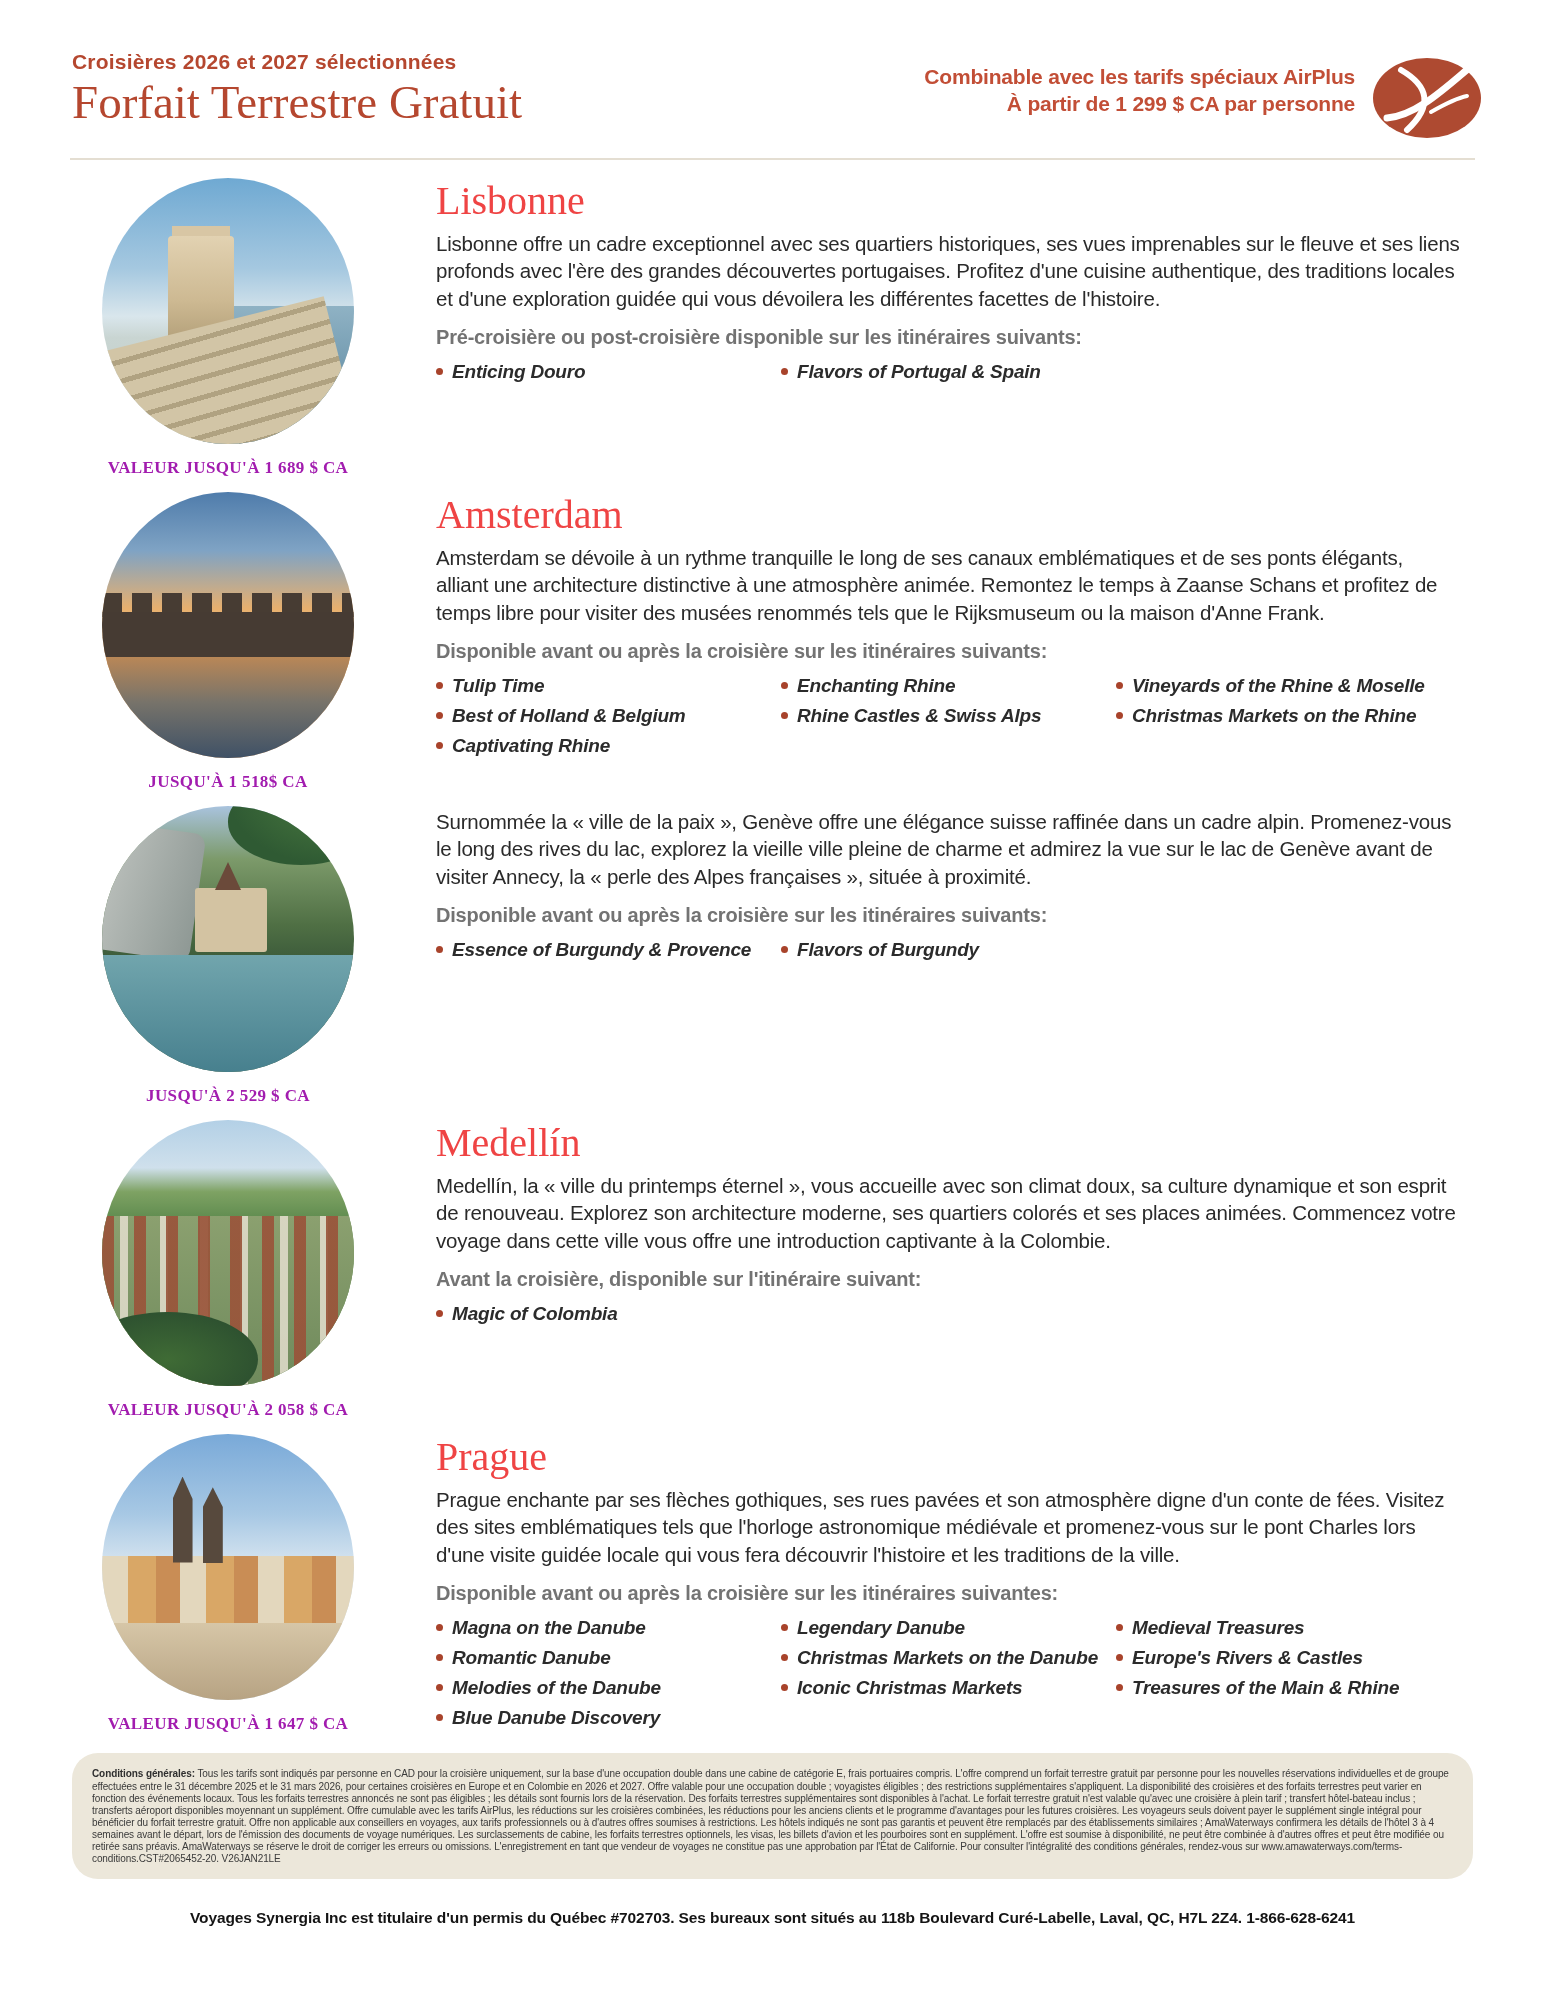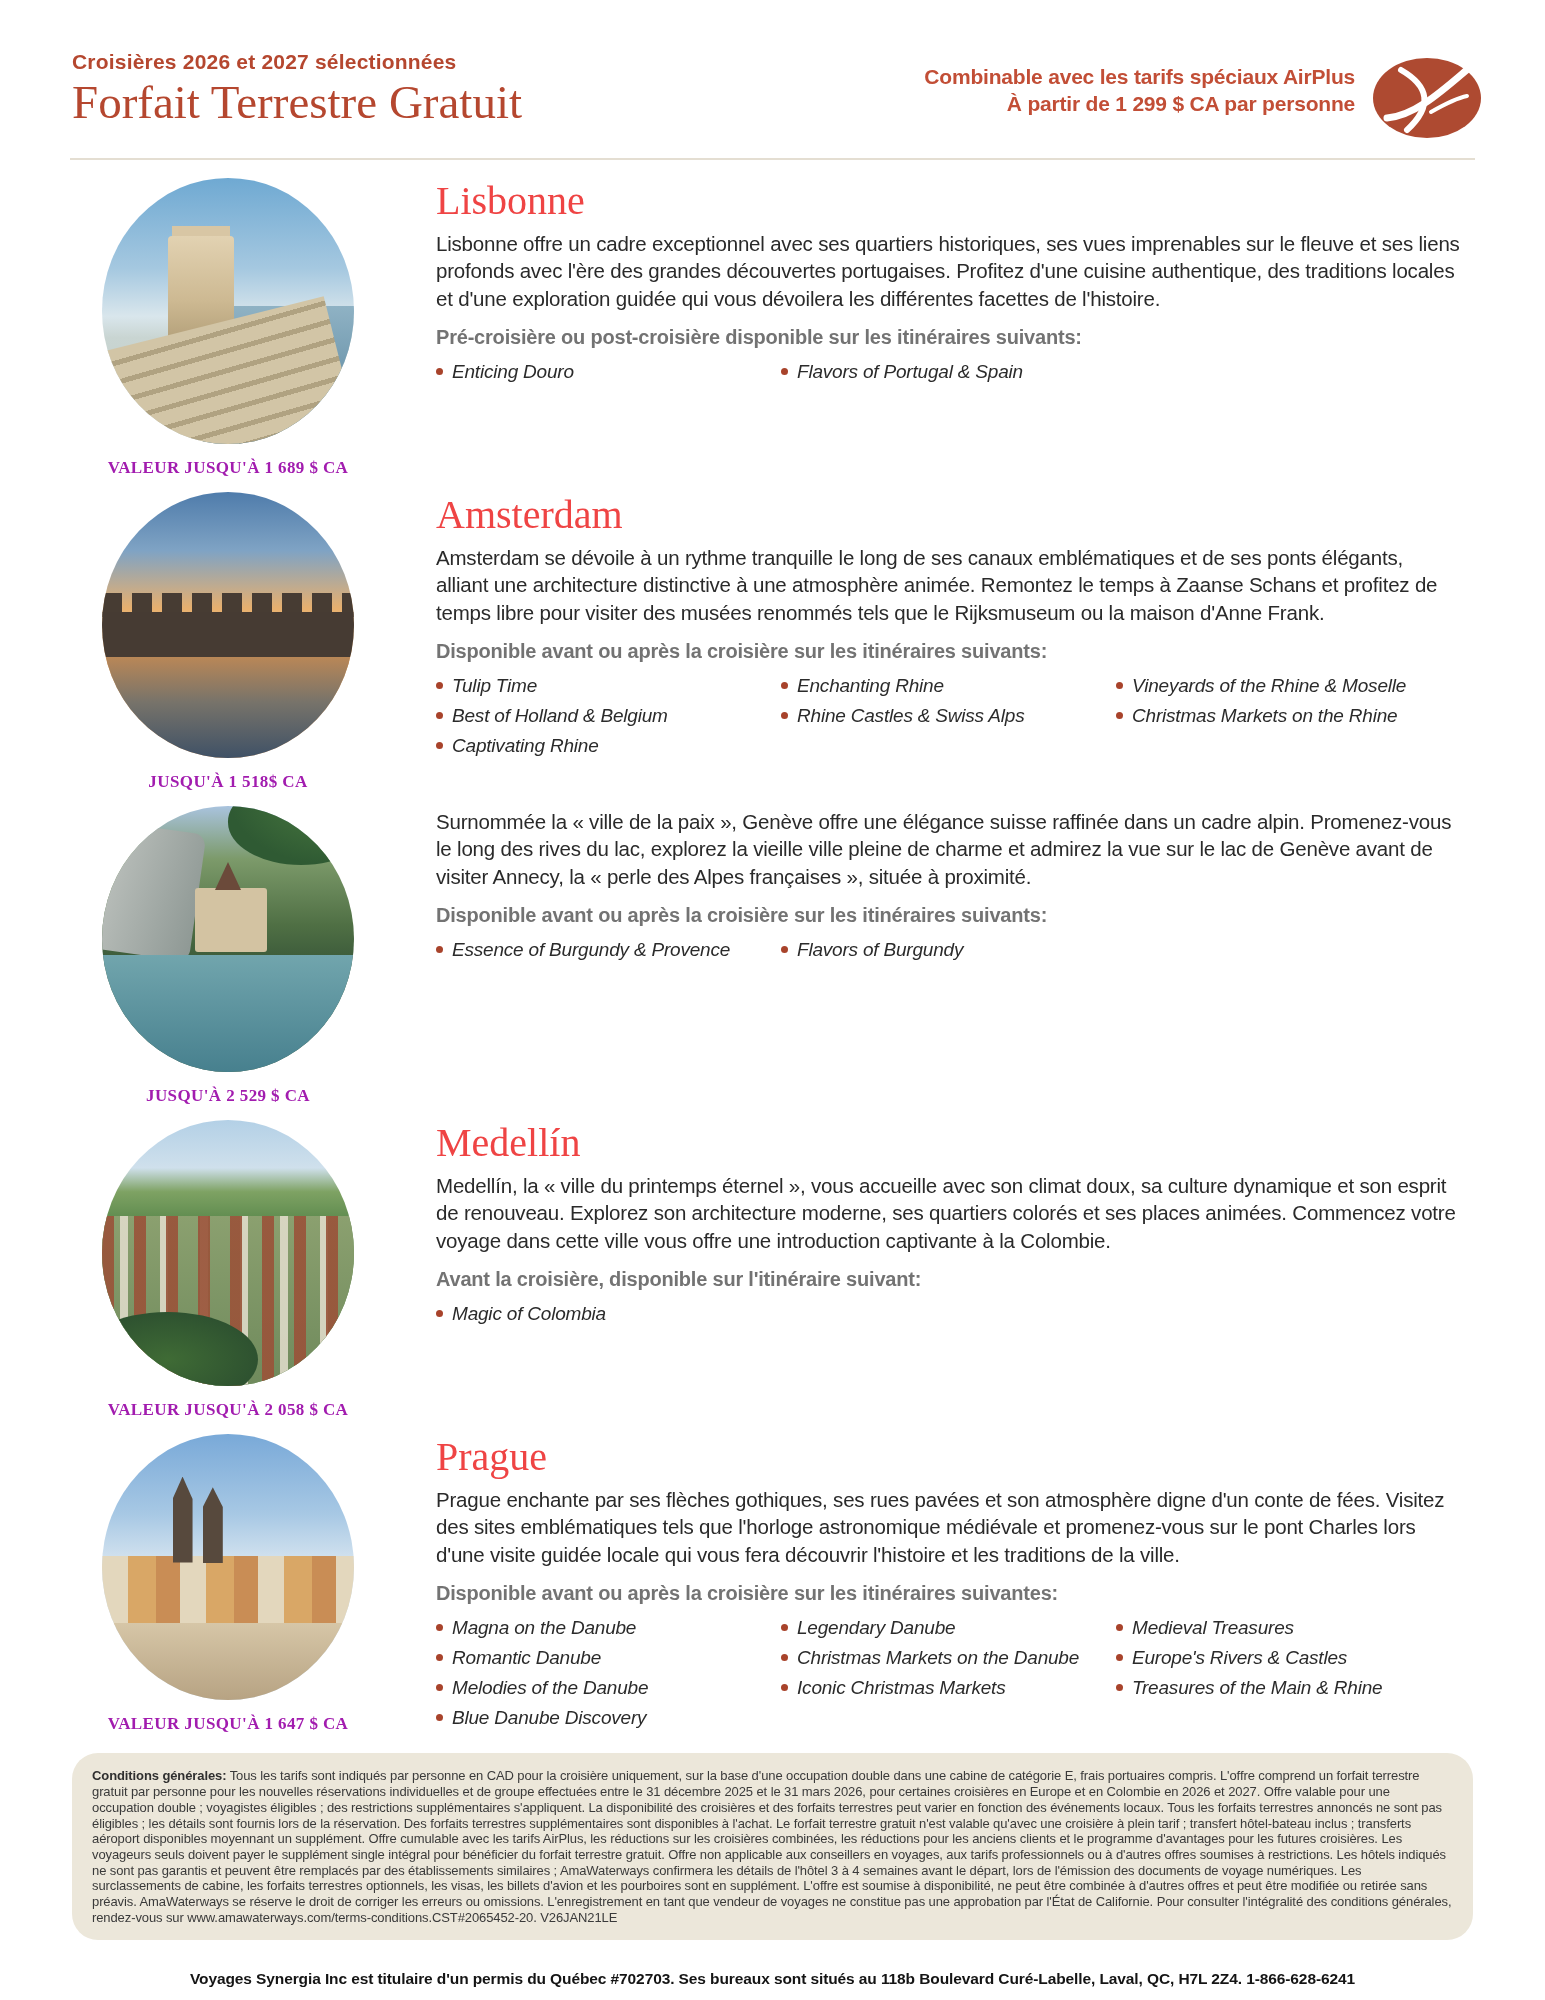--- a/index.html
+++ b/index.html
@@ -23,21 +23,21 @@
   .left { width:300px; flex:0 0 auto; display:flex; flex-direction:column; align-items:center; padding-top:6px; }
   .right { flex:1; padding-left:58px; padding-top:8px; }
   .city { font-family:"Liberation Serif", serif; font-weight:400; font-size:40px;
     color:#ef4444; margin:0 0 8px 0; line-height:1.05; }
   .body { font-size:20.5px; line-height:1.34; margin:0 0 14px 0; color:#2a2a2a; letter-spacing:-0.2px; }
   .lead { font-size:20px; font-weight:bold; margin:0 0 12px 0; color:#737373; letter-spacing:-0.2px; }
   .bullets { display:flex; }
   .bcol { list-style:none; margin:0; padding:0; }
   .bcol:nth-child(1) { width:345px; }
   .bcol:nth-child(2) { width:335px; }
-  .bi { display:flex; align-items:baseline; margin:0 0 8px 0; }
+  .bi { display:flex; align-items:baseline; margin:0 0 8px 0;font-weight:bold; }
   .dot { width:7px; height:7px; border-radius:50%; background:#a8432b; flex:0 0 auto;
     margin-right:9px; position:relative; top:-3px; }
   .bt { font-style:italic; font-size:19px; color:#2b2b2b; letter-spacing:-0.2px; }
   .caption { margin-top:14px; font-family:"Liberation Serif", serif; font-weight:bold;
     font-size:17px; color:#a21caf; letter-spacing:.4px; text-align:left; white-space:nowrap; }
   
   .photo { width:252px; height:266px; border-radius:50%; overflow:hidden; position:relative; flex:0 0 auto; }
   .photo > div { position:absolute; }
   
   .p1-sky { inset:0; background:linear-gradient(180deg,#6fa9d2 0%,#a5c8e0 34%,#d9e6ec 52%,#c9d5d2 60%,#bcc9c4 100%); }
@@ -73,21 +73,21 @@
   .p5-sky { inset:0; background:linear-gradient(180deg,#79a9d8 0%,#a7c8e4 30%,#cfe0ee 46%); }
   .p5-buildings { left:0; right:0; top:46%; height:26%;
     background:repeating-linear-gradient(90deg,#e3d7bd 0 26px,#d9a766 26px 54px,#c98d55 54px 78px); }
   .p5-spire1 { left:28%; top:16%; width:20px; height:86px; background:#57493d;
     clip-path:polygon(50% 0,100% 26%,100% 100%,0 100%,0 26%); }
   .p5-spire2 { left:40%; top:20%; width:20px; height:76px; background:#57493d;
     clip-path:polygon(50% 0,100% 26%,100% 100%,0 100%,0 26%); }
   .p5-square { left:0; right:0; bottom:0; height:29%; background:linear-gradient(180deg,#d6c6a7,#b7a383); }
   
   .conditions { margin:16px 72px 0 72px; background:#ece7da; border-radius:26px;
-    padding:15px 20px 14px 20px; font-size:13px; line-height:1.21; color:#3a3a3a; letter-spacing:-0.1px; }
+    padding:15px 20px 14px 20px; font-size:10px; line-height:1.21; color:#3a3a3a; letter-spacing:-0.1px; }
   .conditions b { color:#2f2f2f; }
   .footer { margin-top:30px; text-align:center; font-size:15.5px; font-weight:bold; color:#141414; letter-spacing:-0.1px; }
 </style>
 </head>
 <body>
 
 <div class="page">
 
   <div class="header">
     <div>

